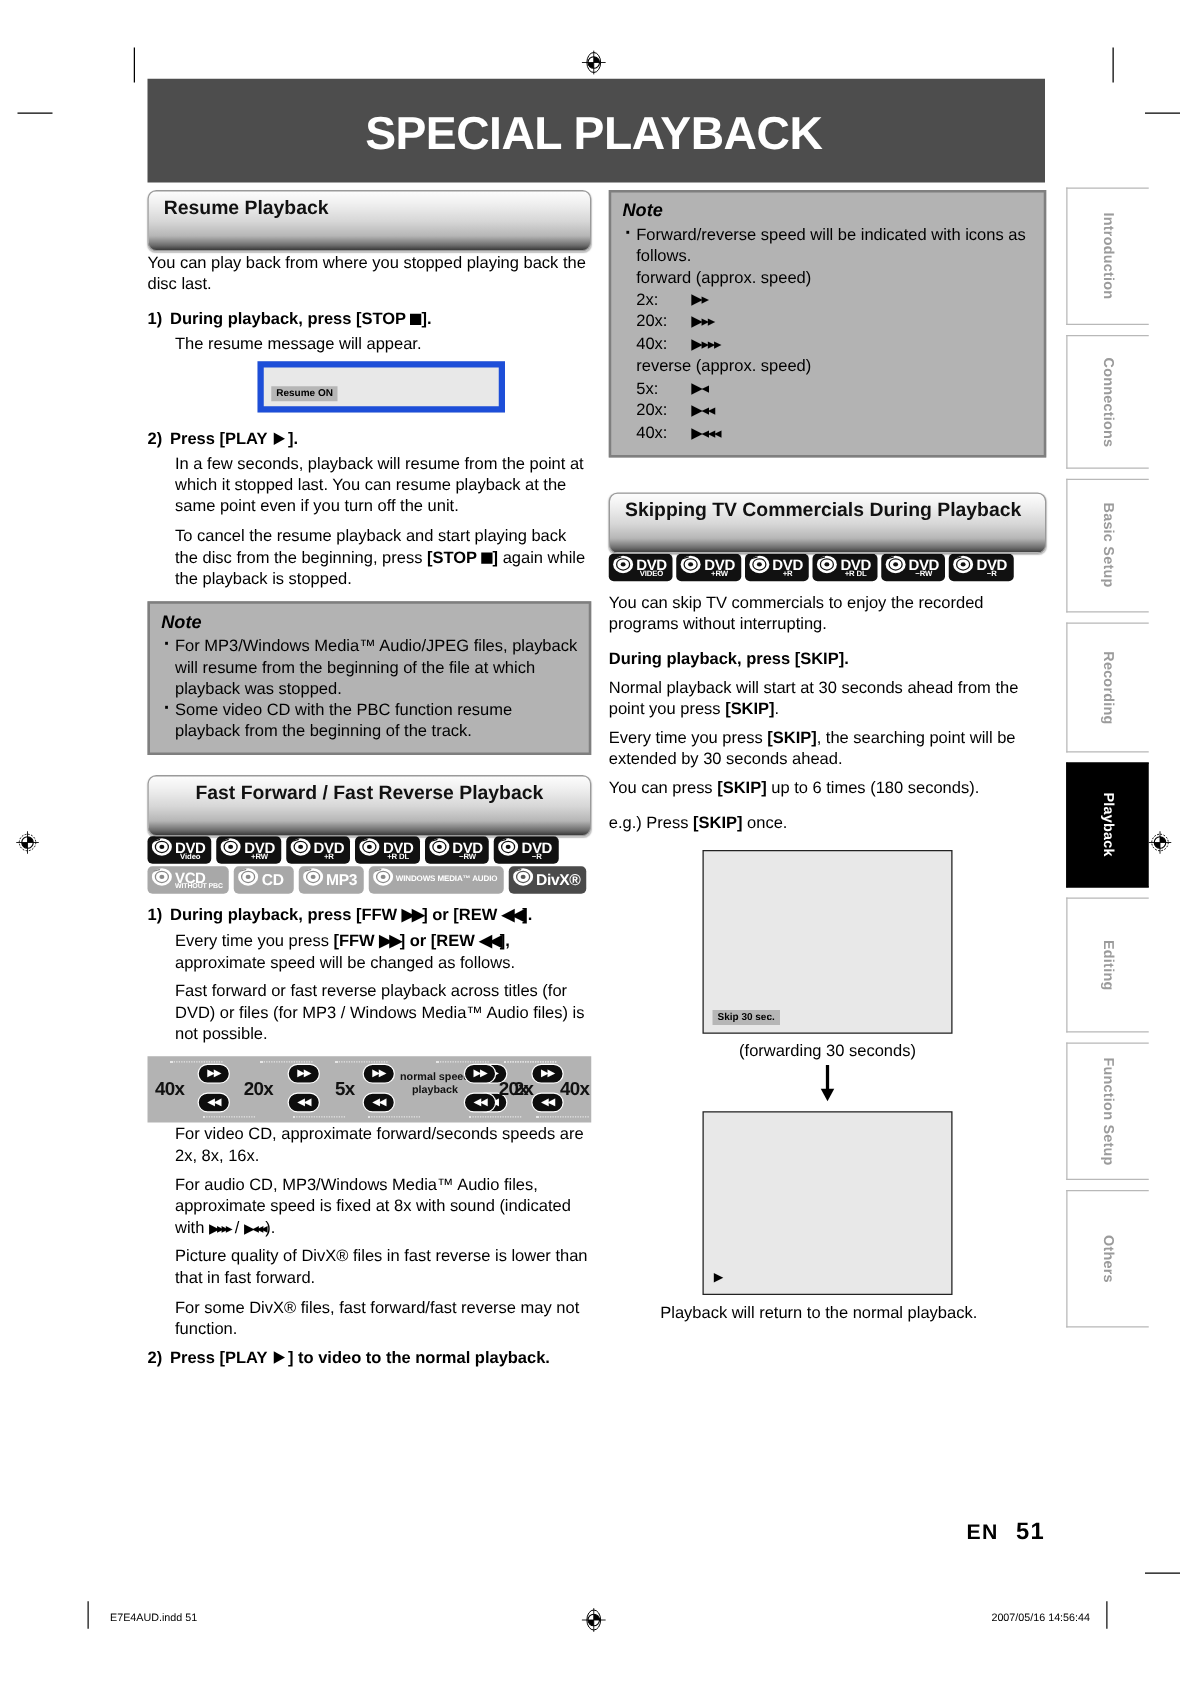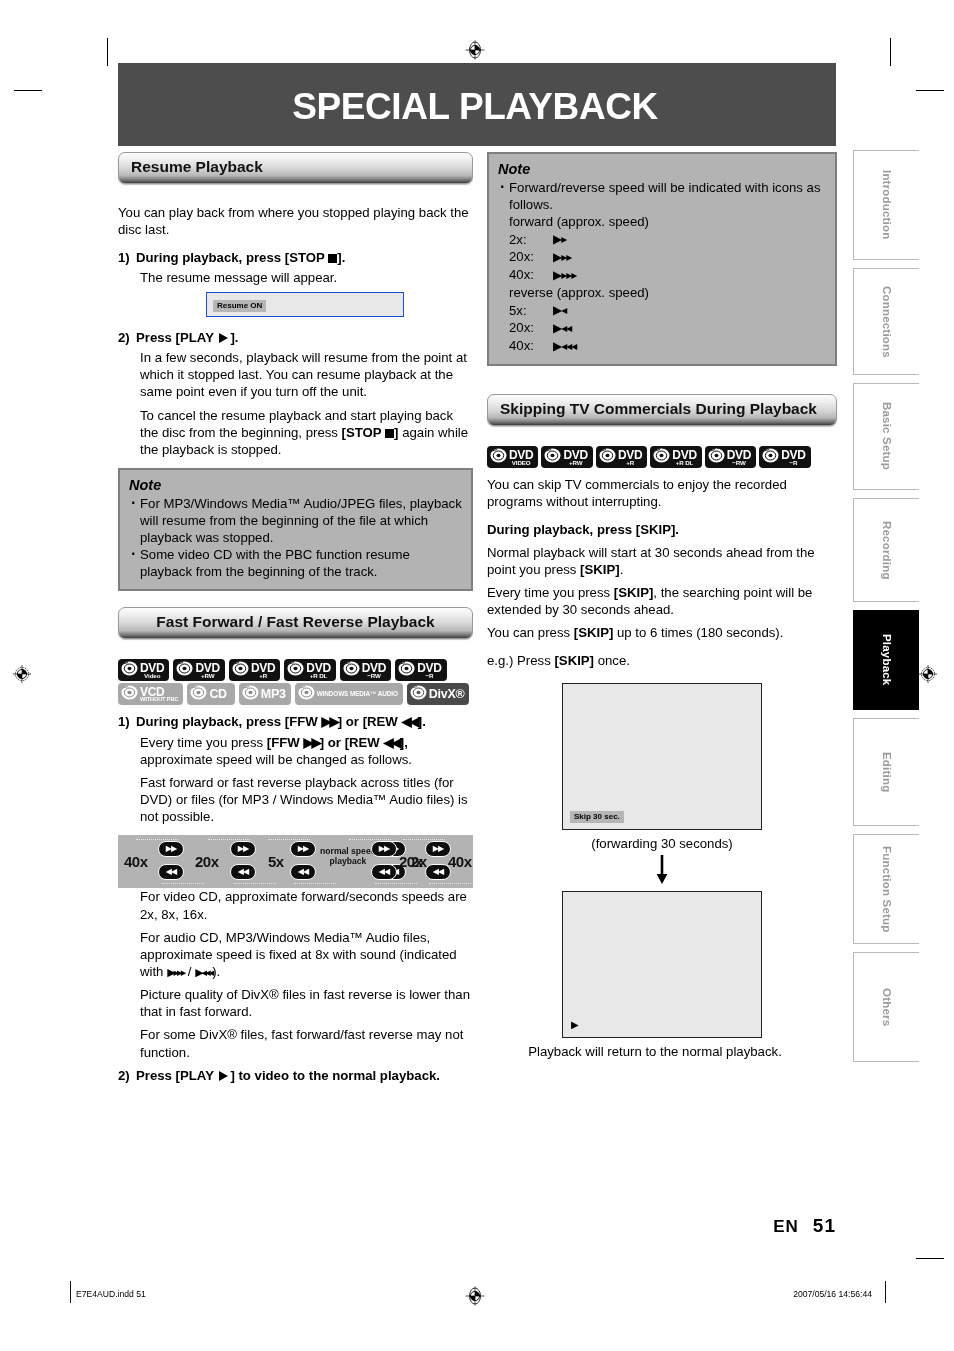--- a/index.html
+++ b/index.html
@@ -30,24 +30,24 @@
   
   #col-left{position:absolute;left:118px;top:152px;width:355px;}
   #col-right{position:absolute;left:487px;top:152px;width:350px;}
 
   
   .sec-head{
     position:relative;border-radius:7px;
     background:linear-gradient(to bottom,#fdfdfd 0%,#efefef 22%,#d6d6d6 52%,#b6b6b6 76%,#6d6d6d 92%,#3a3a3a 100%);
     border:1px solid #9a9a9a;
     box-shadow:0 1px 1px rgba(0,0,0,.25);
-    padding:5px 12px 7px 12px;
+    padding:5px 12px 24px 12px;
     font-size:15.5px;font-weight:bold;line-height:1.18;
     color:#111;
-    margin-bottom:20px;
+    margin-bottom:0;
   }
 
   
   .p{font-size:13.2px;line-height:1.30;margin:0 0 10px 0;}
   .p.tight{margin-bottom:6px;}
   .b{font-weight:bold;}
 
   .step{font-size:13.2px;line-height:1.30;font-weight:bold;
         display:flex;margin:0 0 3px 0;}
   .step .num{width:18px;flex:0 0 18px;}
@@ -65,22 +65,22 @@
     font-size:13.2px;line-height:1.29;position:relative;padding-left:11px;margin-bottom:0px;
   }
   .note li:before{content:"\00B7";position:absolute;left:2px;top:-2px;font-size:16px;font-weight:bold;}
   .note .plain{font-size:13.2px;line-height:1.33;padding-left:11px;}
   .spd-row{display:flex;font-size:13.2px;line-height:1.35;padding-left:11px;align-items:center;}
   .spd-row .lbl{width:44px;flex:0 0 44px;}
   .spd-row .glyph{font-size:12px;letter-spacing:-1px;}
 
   
   #resume-screen{
-    position:relative;width:198px;height:25px;margin:6px 0 12px 88px;
-    background:#e8e8e8;border:1px solid #1d4ed8;box-sizing:border-box;
+    position:relative;width:198px;height:41px;margin:6px 0 12px 88px;
+    background:#e8e8e8;border:5px solid #1d4ed8;box-sizing:border-box;
   }
   #resume-screen .osd{
     position:absolute;left:6px;bottom:4px;background:#b6b6b6;
     font-size:8px;font-weight:bold;padding:1px 4px 2px 4px;color:#000;
     font-family:"Liberation Sans", sans-serif;
   }
 
   
   .badges{display:flex;flex-wrap:wrap;gap:2px 4px;margin:0 0 8px 0;}
   .badge{
@@ -148,21 +148,21 @@
   }
   .tab.active{background:#000;border-color:#000;}
   .tab.active .vtext{color:#fff;}
 
   
   #page-num{
     position:absolute;right:118px;top:1215px;text-align:right;
     font-size:19px;font-weight:bold;letter-spacing:1px;
   }
   #page-num .en{font-size:17px;margin-right:14px;}
-  #footer-left{position:absolute;left:76px;top:1289px;font-size:8.6px;}
+  #footer-left{position:absolute;left:88px;top:1289px;font-size:8.6px;}
   #footer-right{position:absolute;right:82px;top:1289px;font-size:8.6px;}
   .footbar{position:absolute;width:1px;height:22px;background:#111;top:1281px;}
 </style>
 </head>
 <body>
 
 <div class="page">
 
   <div class="cropmark" style="left:107px;top:38px;width:1px;height:28px;"></div>
   <div class="cropmark" style="left:890px;top:38px;width:1px;height:28px;"></div>

